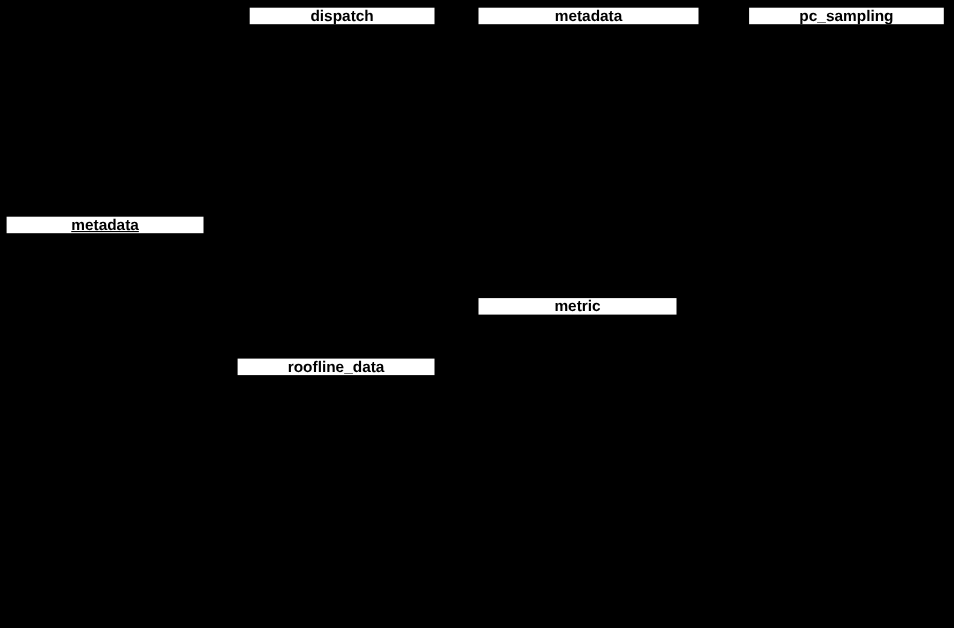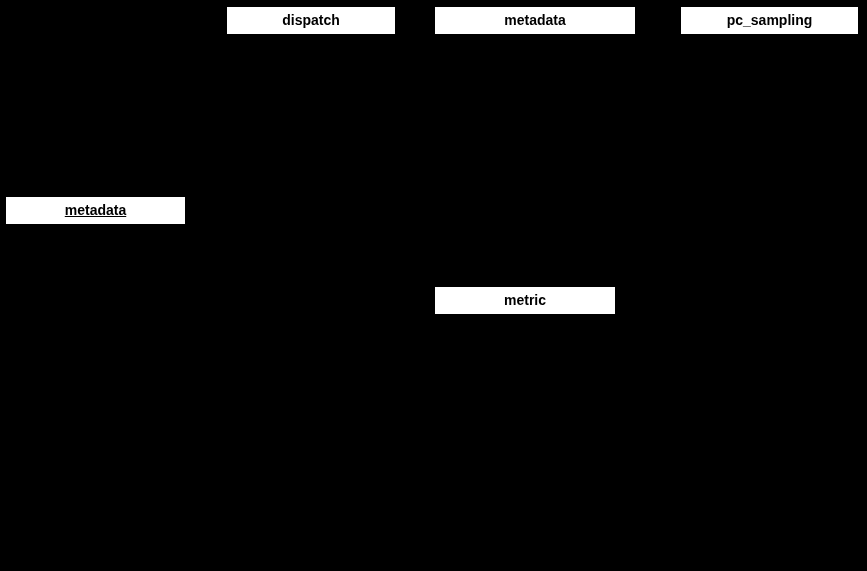--- a/index.html
+++ b/index.html
@@ -11,39 +11,39 @@
     position: relative;
     width: 867px;
     height: 571px;
     background: #000000;
     overflow: hidden;
     font-family: "Liberation Sans", sans-serif;
   }
   .node {
     position: absolute;
     background: #ffffff;
-    height: 27px;
+    height: 15px;
     display: flex;
     align-items: center;
     justify-content: center;
     box-sizing: border-box;
   }
   .node-label {
     color: #000000;
     font-size: 14px;
     font-weight: bold;
     line-height: 27px;
     white-space: nowrap;
   }
   
   .node-dispatch      { left: 227px; top:   7px; width: 168px; }
   .node-workload      { left: 435px; top:   7px; width: 200px; }
   .node-pc-sampling   { left: 681px; top:   7px; width: 177px; }
   .node-metadata      { left:   6px; top: 197px; width: 179px; text-decoration: underline; }
-  .node-metric        { left: 435px; top: 287px; width: 180px; }
+  .node-metric        { left: 435px; top: 271px; width: 180px; }
   .node-roofline-data { left: 216px; top: 326px; width: 179px; }
   .node-value         { left: 681px; top: 407px; width: 178px; }
 </style>
 </head>
 <body>
 
 <div class="stage">
 
   <div class="node node-dispatch">
     <span class="node-label">dispatch</span>
@@ -58,15 +58,18 @@
   </div>
 
   <div class="node node-metadata">
     <span class="node-label">metadata</span>
   </div>
 
   <div class="node node-metric">
     <span class="node-label">metric</span>
   </div>
 
+  <div class="node node-roofline-data">
+    <span class="node-label">roofline_data</span>
+  </div>
 
 
 </div>
 
 </body></html>

